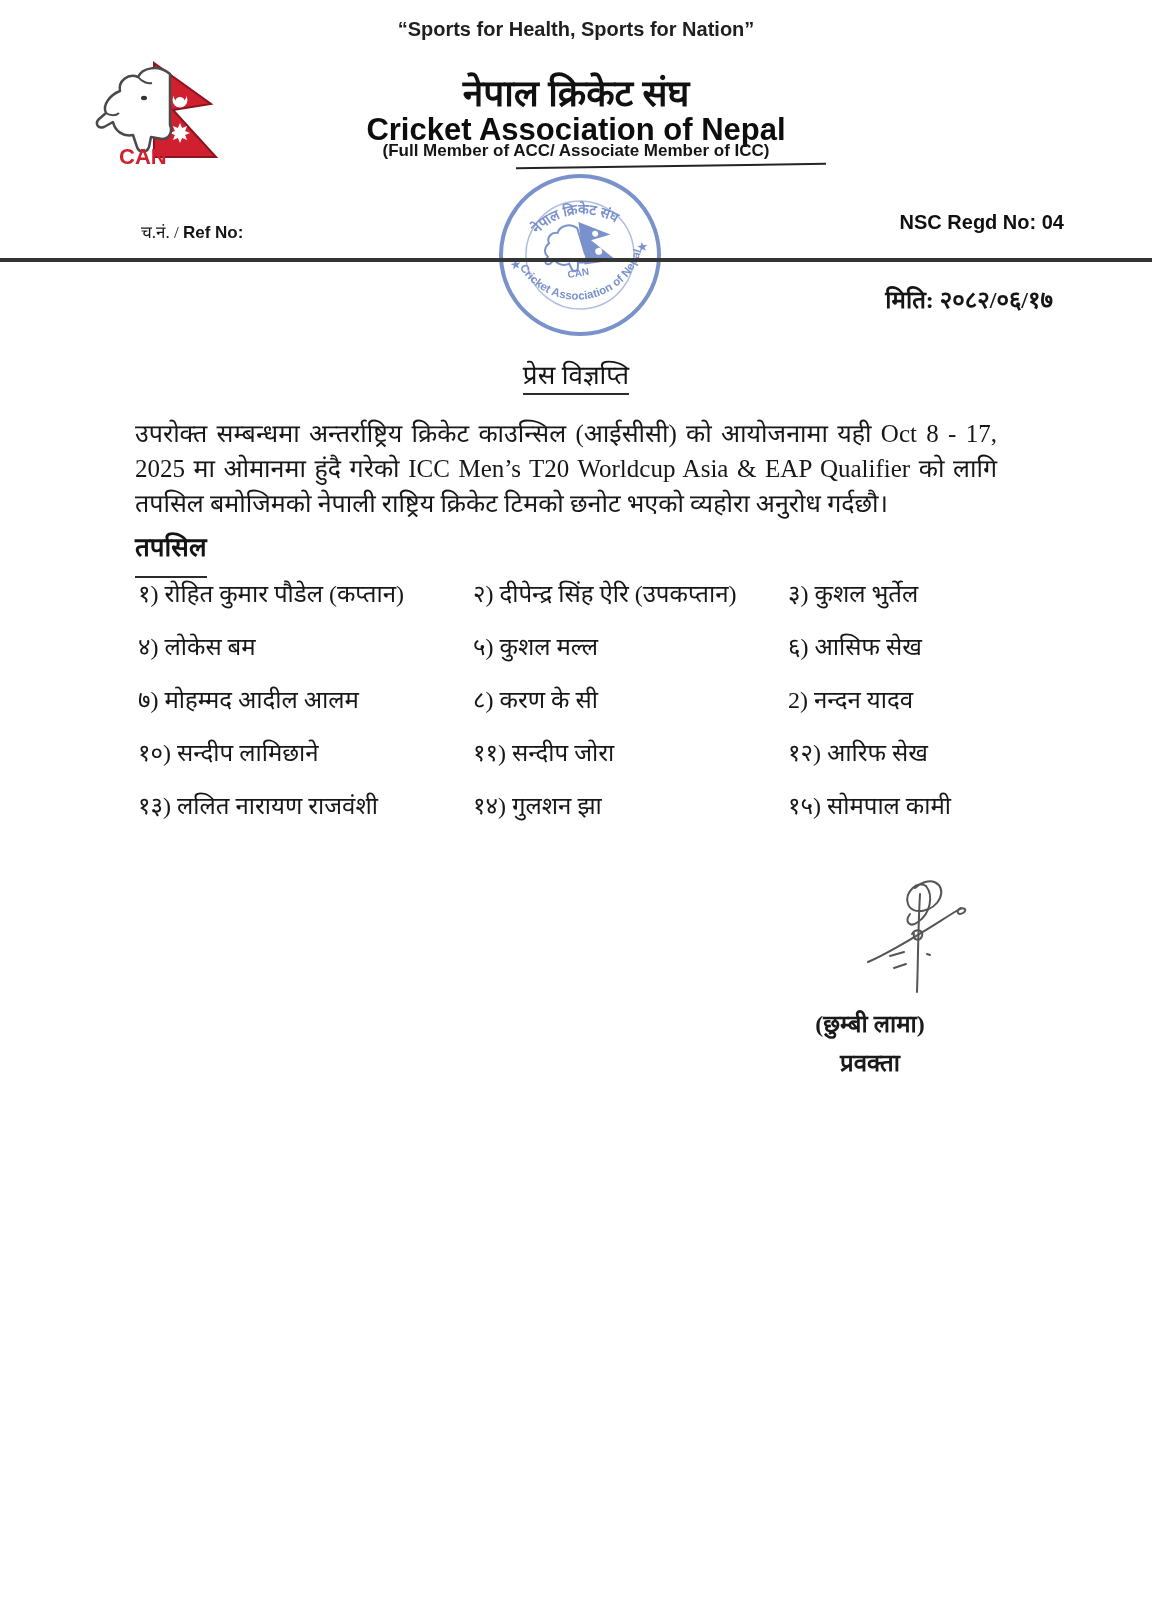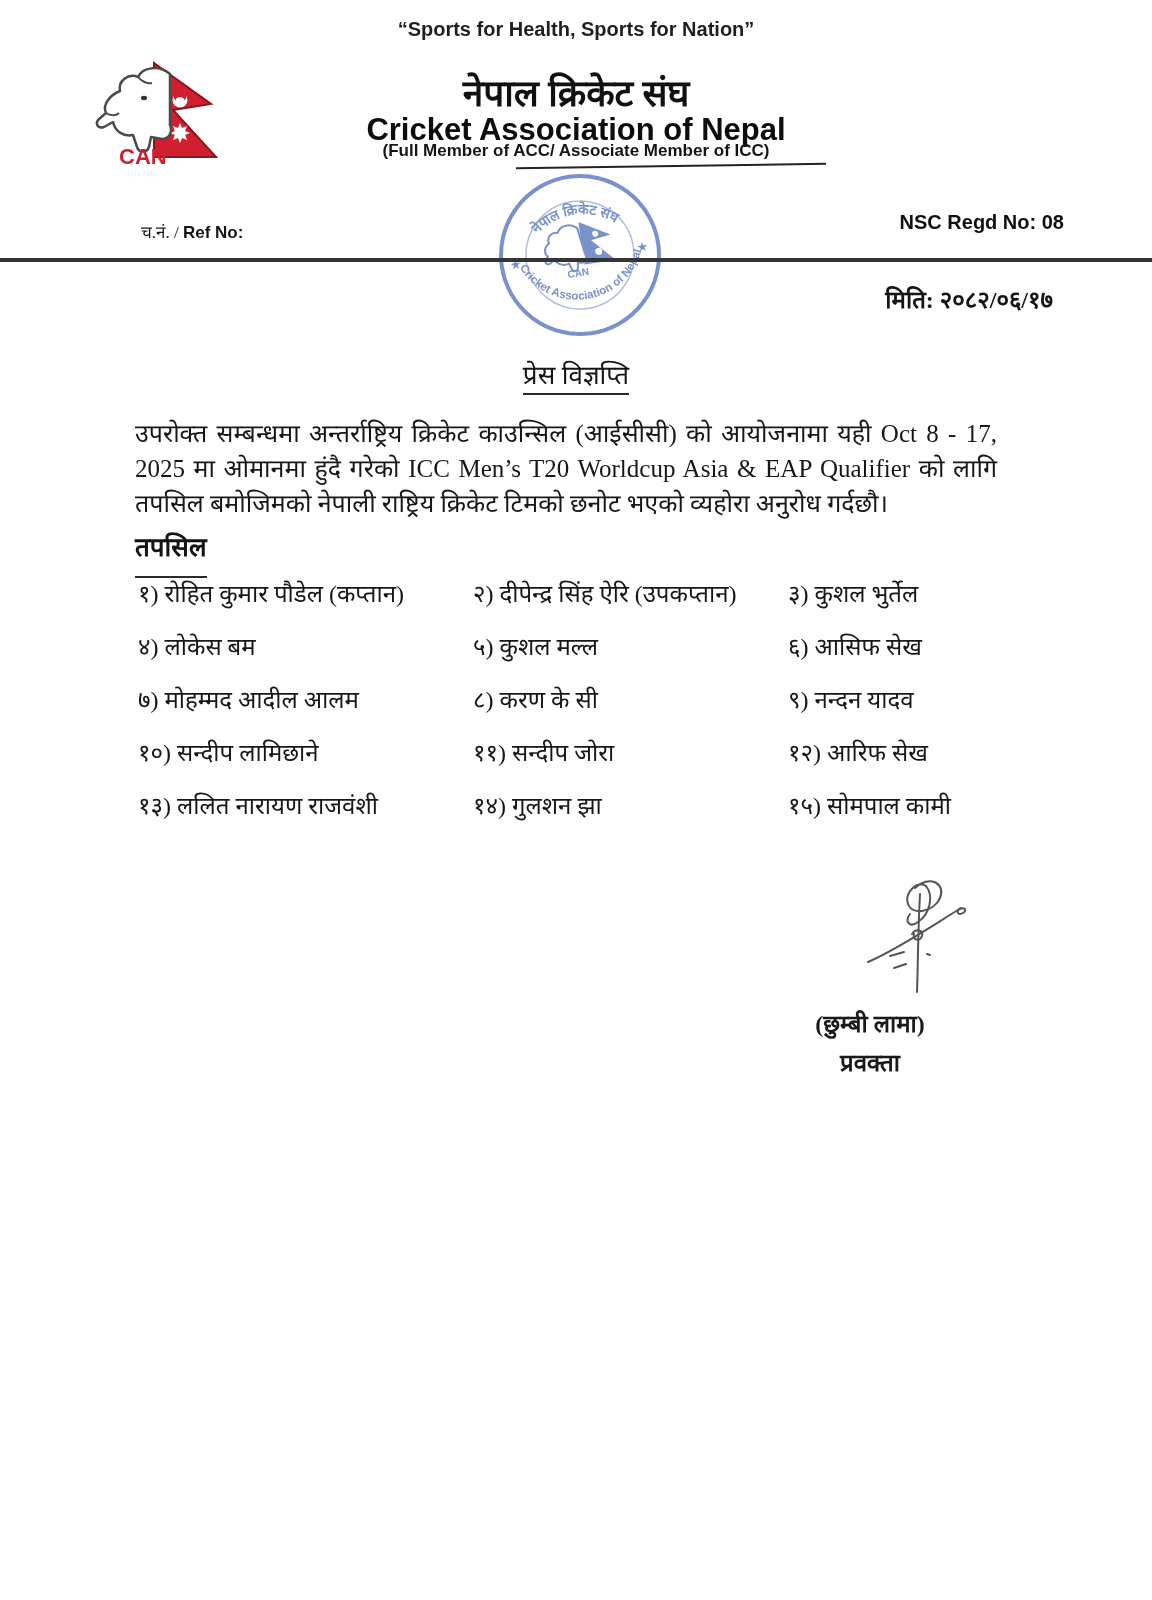--- a/index.html
+++ b/index.html
@@ -123,21 +123,21 @@
 
   <div class="org-np">नेपाल क्रिकेट संघ</div>
   <div class="org-en">Cricket Association of Nepal</div>
   <div class="org-sub">(Full Member of ACC/ Associate Member of ICC)</div>
   <div class="strike-line"></div>
 
   <div class="ref-row">
     <span class="np">च.नं. /</span>
     <span class="en">Ref No:</span>
   </div>
-  <div class="nsc">NSC Regd No: 08</div>
+  <div class="nsc">NSC Regd No: 04</div>
 
   <div class="stamp">
     <svg viewBox="0 0 170 170" width="170" height="170">
       <circle cx="85" cy="85" r="79" fill="none" stroke="#5d7bc0" stroke-width="4"></circle>
       <circle cx="85" cy="85" r="54" fill="none" stroke="#5d7bc0" stroke-width="1.5" opacity="0.6"></circle>
       <defs>
         <path id="arcTop" d="M 23,96 A 63,63 0 0 1 147,96"></path>
         <path id="arcBottom" d="M 19,74 A 67,67 0 0 0 151,74"></path>
       </defs>
       <text font-family="Liberation Serif, serif" font-size="14" font-weight="bold" fill="#5d7bc0">
@@ -173,21 +173,21 @@
 
   <div class="players-grid">
     <span>१) रोहित कुमार पौडेल (कप्तान)</span>
     <span>२) दीपेन्द्र सिंह ऐरि (उपकप्तान)</span>
     <span>३) कुशल भुर्तेल</span>
     <span>४) लोकेस बम</span>
     <span>५) कुशल मल्ल</span>
     <span>६) आसिफ सेख</span>
     <span>७) मोहम्मद आदील आलम</span>
     <span>८) करण के सी</span>
-    <span>९) नन्दन यादव</span>
+    <span>2) नन्दन यादव</span>
     <span>१०) सन्दीप लामिछाने</span>
     <span>११) सन्दीप जोरा</span>
     <span>१२) आरिफ सेख</span>
     <span>१३) ललित नारायण राजवंशी</span>
     <span>१४) गुलशन झा</span>
     <span>१५) सोमपाल कामी</span>
   </div>
 
   <div class="sig-block">
     <svg class="sig-svg" viewBox="0 0 120 130">

